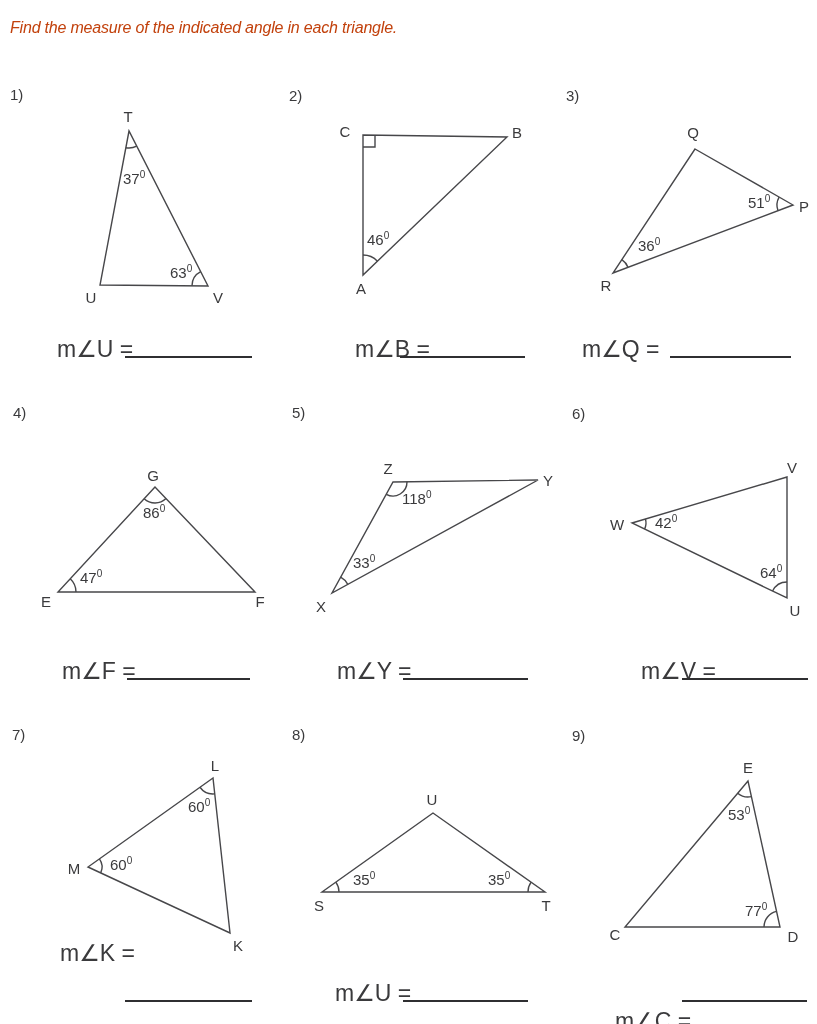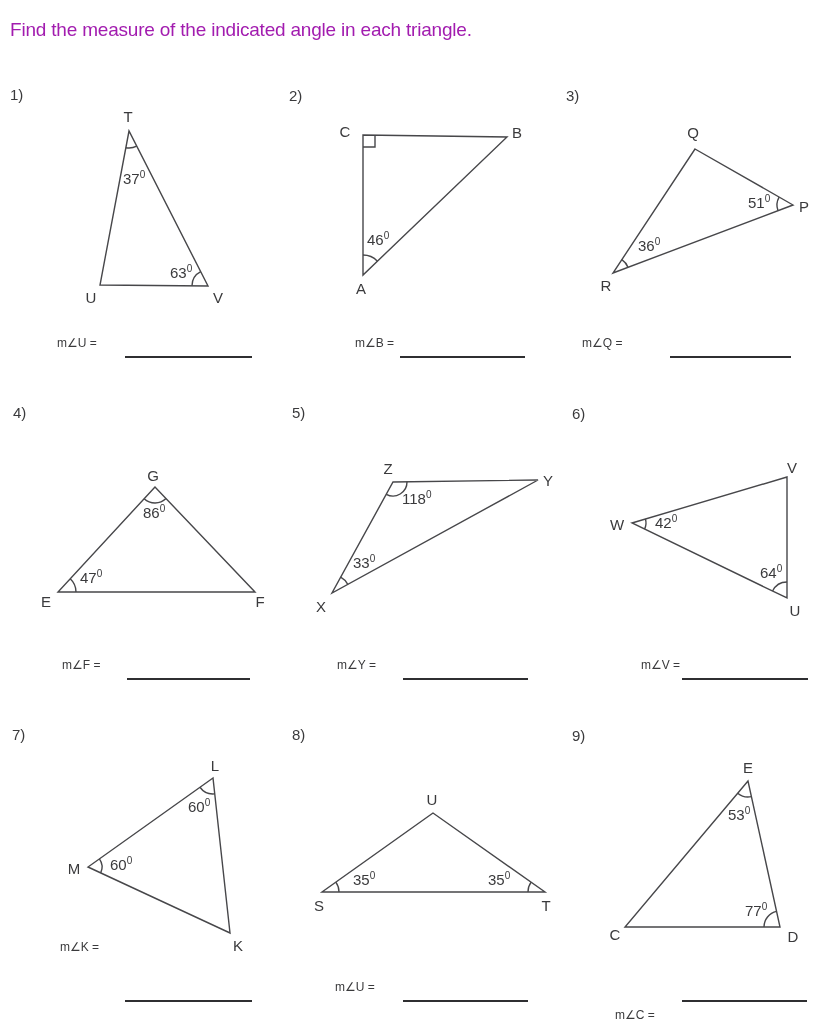--- a/index.html
+++ b/index.html
@@ -1,35 +1,36 @@
 <!DOCTYPE html>
 <html><head>
 <meta charset="utf-8">
 <style>
   html,body { margin:0; padding:0; background:#ffffff; }
   .page {
     position:relative; width:817px; height:1024px; background:#ffffff;
     font-family:"Liberation Sans", sans-serif; color:#3a3a3c; overflow:hidden;
   }
   .title {
-    position:absolute; left:10px; top:19px; font-size:19px; letter-spacing:-0.2px;
-    color:#a21caf;
+    position:absolute; left:10px; top:19px; font-size:16px; letter-spacing:-0.2px;
+    color:#c2410c;
+    font-style:italic;
   }
   .pnum { position:absolute; font-size:15px; color:#3a3a3c; }
   .fig { position:absolute; overflow:visible; }
   .fig polygon, .fig path, .fig polyline {
     fill:none; stroke:#47474a; stroke-width:1.4; stroke-linejoin:miter;
   }
   .fig text {
     font-family:"Liberation Sans", sans-serif; font-size:15px; fill:#3a3a3c;
     stroke:none;
   }
   .fig text.vlabel { text-anchor:middle; }
   .fig tspan.sup { font-size:10px; }
-  .ans-text { position:absolute; font-size:12px; color:#3a3a3c; white-space:nowrap; }
+  .ans-text { position:absolute; font-size:23px; color:#3a3a3c; white-space:nowrap; }
   .ans-line { position:absolute; height:2px; background:#2f2f31; }
 </style>
 </head>
 <body>
 
 <div class="page">
 
   <div class="title">Find the measure of the indicated angle in each triangle.</div>
 
   <div class="pnum" style="left:10px;top:86px">1)</div>

